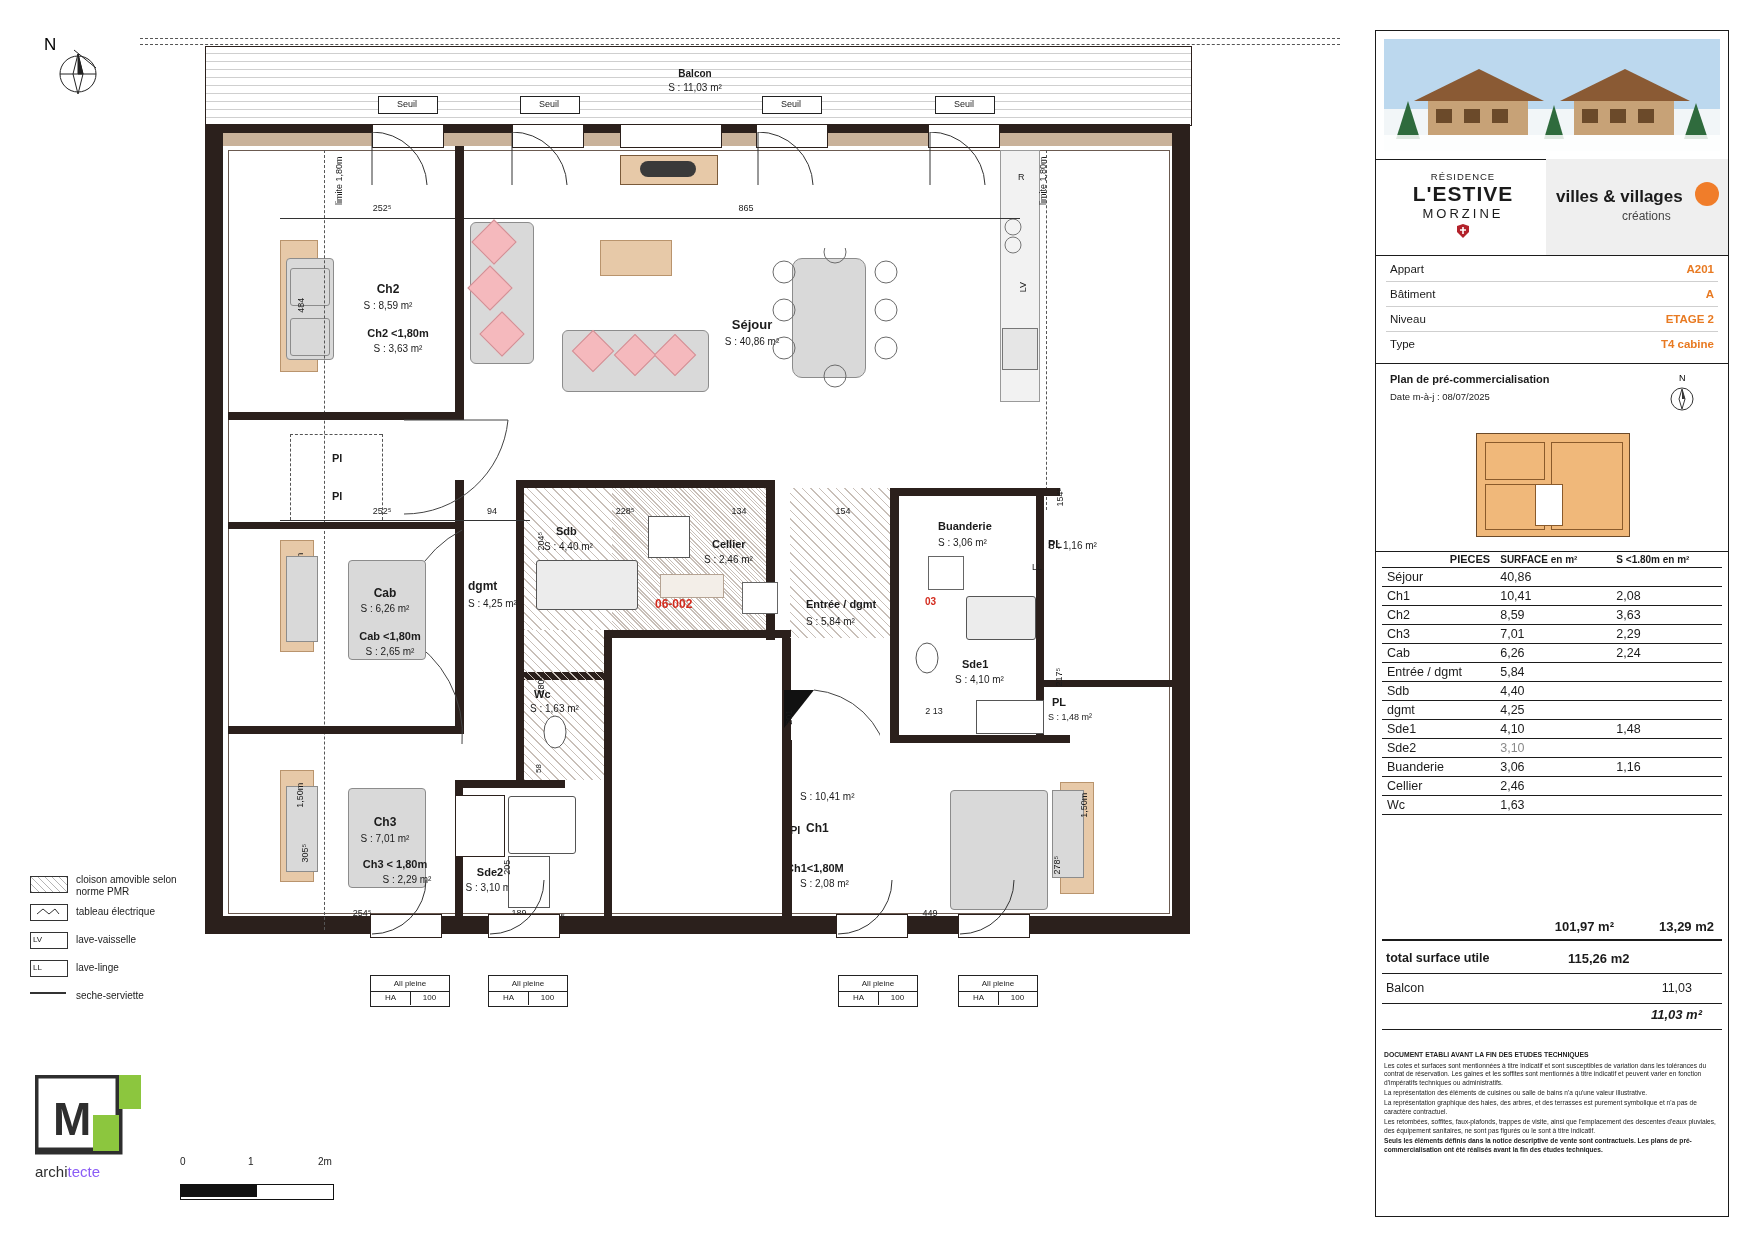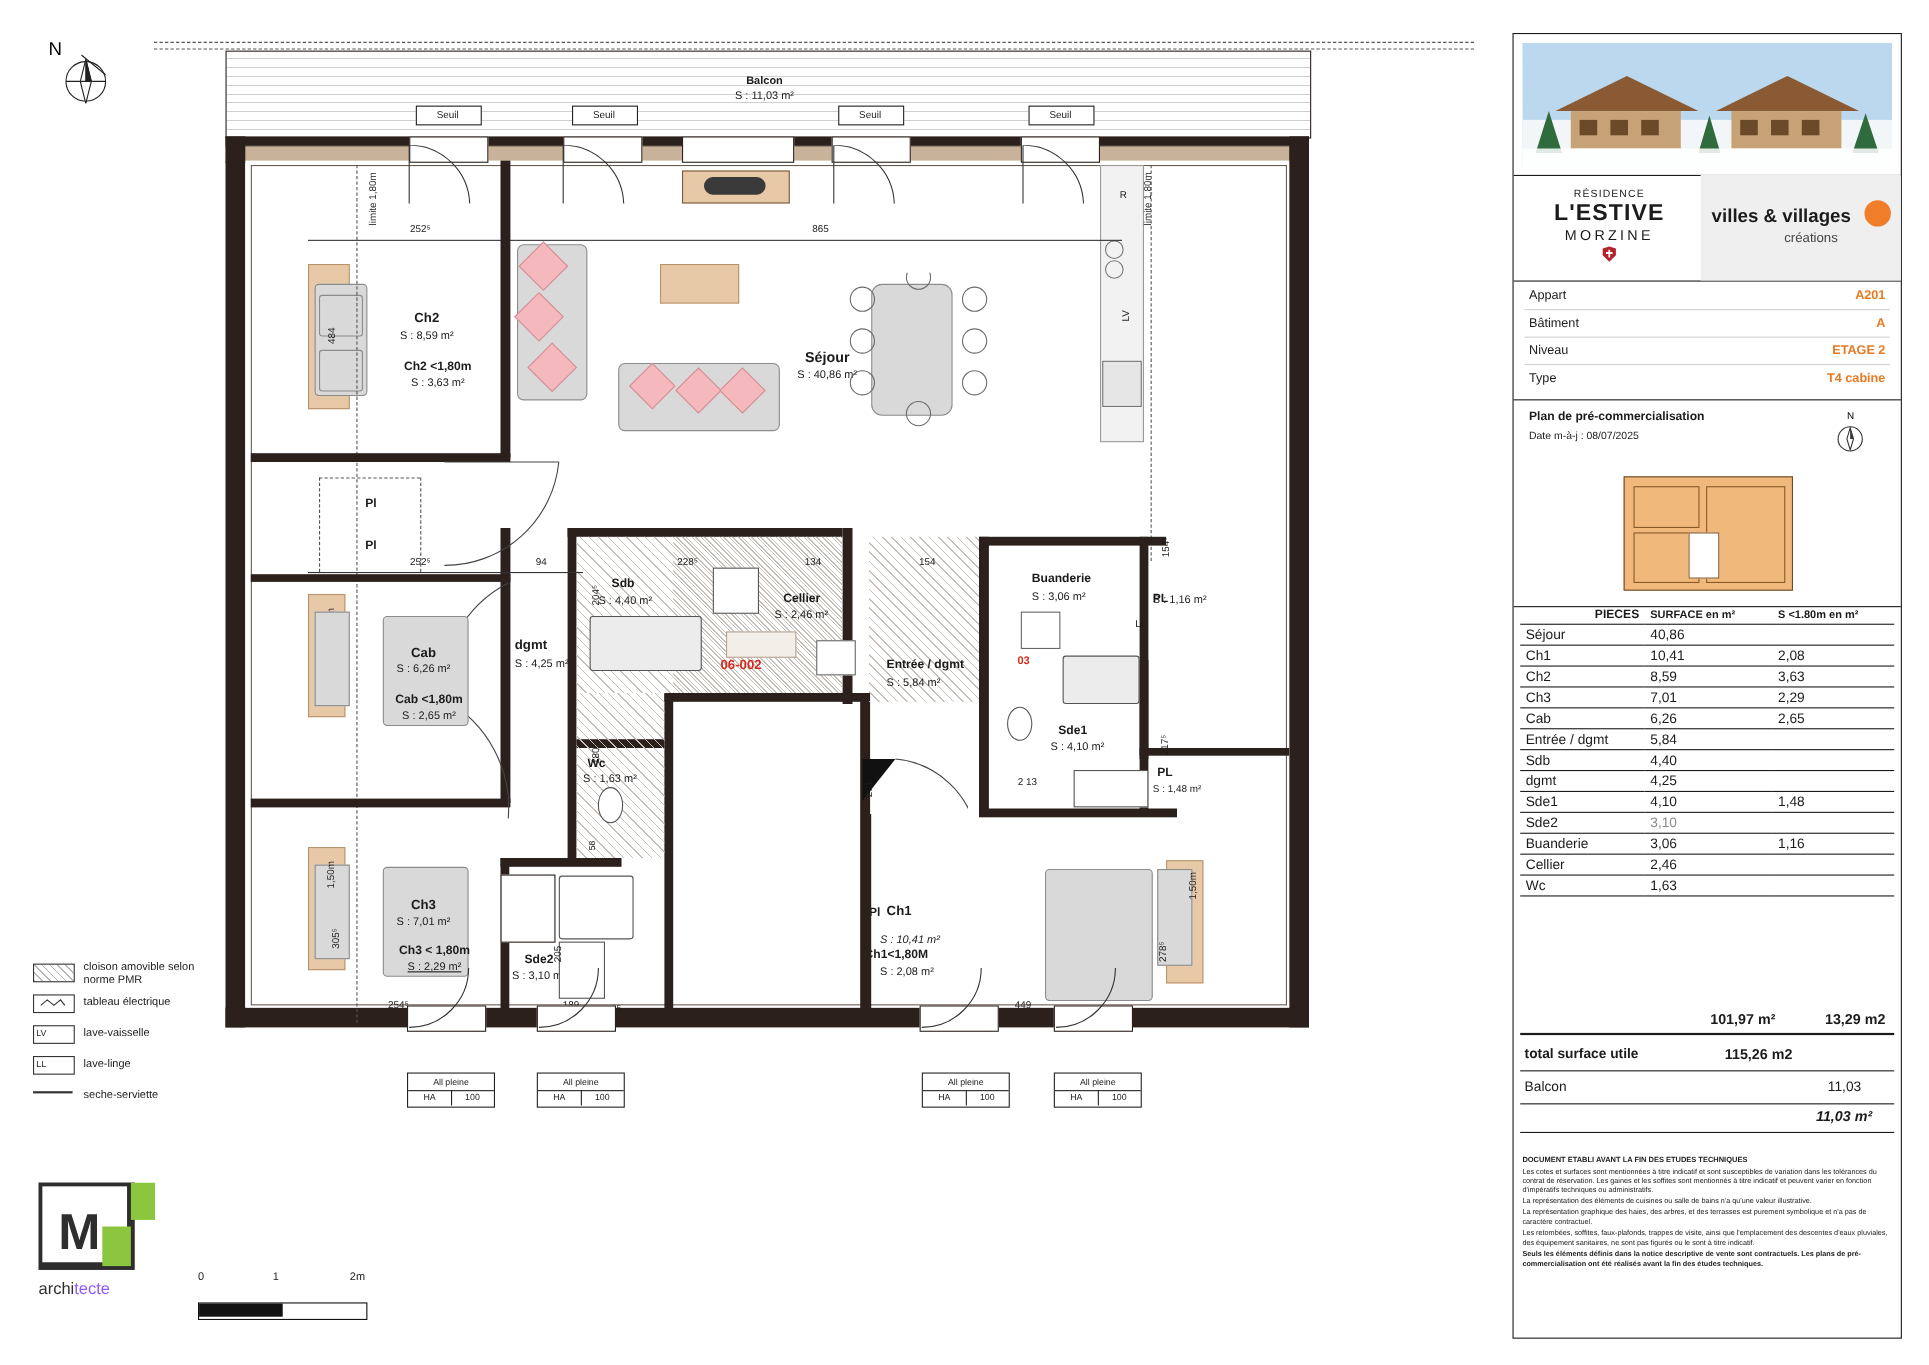--- a/index.html
+++ b/index.html
@@ -219,21 +219,21 @@
     <div class="furn" style="left:286px;top:556px;width:30px;height:84px;"></div>
 
     <div class="abs" style="left:280px;top:770px;width:32px;height:110px;background:#e7c9a8;border:1px solid #b9946d;"></div>
     <div class="furn" style="left:286px;top:786px;width:30px;height:84px;"></div>
     <div class="txt" style="left:288px;top:790px;transform:rotate(-90deg);font-size:9px;">1,50m</div>
     <div class="txt" style="left:296px;top:848px;transform:rotate(-90deg);font-size:9px;">305⁵</div>
     <div class="furn" style="left:348px;top:788px;width:76px;height:98px;border-radius:4px;"></div>
     <div class="txt b ctr" style="left:330px;top:816px;width:110px;font-size:12px;">Ch3</div>
     <div class="txt ctr" style="left:330px;top:833px;width:110px;">S : 7,01 m²</div>
     <div class="txt b ctr" style="left:330px;top:858px;width:130px;font-size:11px;">Ch3 &lt; 1,80m</div>
-    <div class="txt ctr" style="left:330px;top:874px;width:130px;text-decoration:underline;">S : 2,29 m²</div>
+    <div class="txt ctr" style="left:342px;top:874px;width:130px;">S : 2,29 m²</div>
     <div class="txt b" style="left:472px;top:818px;font-size:11px;">Pl</div>
     <div class="abs" style="left:455px;top:795px;width:48px;height:60px;border:1px solid #2b201c;background:#fff;"></div>
 
     <div class="txt b" style="left:556px;top:525px;font-size:11px;">Sdb</div>
     <div class="txt" style="left:544px;top:541px;">S : 4,40 m²</div>
     <div class="abs" style="left:536px;top:560px;width:100px;height:48px;border:1px solid #555;background:#ececec;border-radius:3px;"></div>
     <div class="abs" style="left:648px;top:516px;width:40px;height:40px;border:1px solid #555;background:#fff;"></div>
     <div class="txt" style="left:532px;top:536px;transform:rotate(-90deg);font-size:9px;">204⁵</div>
     <div class="txt ctr" style="left:600px;top:506px;width:50px;font-size:9px;">228⁵</div>
     <div class="txt ctr" style="left:472px;top:506px;width:40px;font-size:9px;">94</div>
@@ -289,21 +289,21 @@
       </svg>
     <div class="txt" style="left:534px;top:764px;transform:rotate(-90deg);font-size:8px;">58</div>
 
     <div class="txt b ctr" style="left:450px;top:866px;width:80px;font-size:11px;">Sde2</div>
     <div class="txt ctr" style="left:450px;top:882px;width:80px;">S : 3,10 m²</div>
     <div class="abs" style="left:508px;top:796px;width:66px;height:56px;border:1px solid #555;background:#fff;border-radius:3px;"></div>
     <div class="abs" style="left:508px;top:856px;width:40px;height:50px;border:1px solid #555;background:#fff;"></div>
     <div class="txt" style="left:500px;top:862px;transform:rotate(-90deg);font-size:9px;">205</div>
 
     <div class="txt b" style="left:806px;top:822px;font-size:12px;">Ch1</div>
-    <div class="txt" style="left:800px;top:849px;font-style:italic;">S : 10,41 m²</div>
+    <div class="txt" style="left:800px;top:791px;">S : 10,41 m²</div>
     <div class="txt b" style="left:786px;top:862px;font-size:11px;">Ch1&lt;1,80M</div>
     <div class="txt" style="left:800px;top:878px;">S : 2,08 m²</div>
     <div class="furn" style="left:950px;top:790px;width:96px;height:118px;border-radius:4px;"></div>
     <div class="abs" style="left:1060px;top:782px;width:32px;height:110px;background:#e7c9a8;border:1px solid #b9946d;"></div>
     <div class="furn" style="left:1052px;top:790px;width:30px;height:86px;"></div>
     <div class="txt" style="left:1072px;top:800px;transform:rotate(-90deg);font-size:9px;">1,50m</div>
     <div class="txt" style="left:1048px;top:860px;transform:rotate(-90deg);font-size:9px;">278⁵</div>
 
     <div class="txt b" style="left:790px;top:824px;font-size:11px;">Pl</div>
     <div class="abs" style="left:786px;top:740px;width:6px;height:180px;background:#2b201c;"></div>
@@ -521,21 +521,21 @@
             <td class="num">3,63</td>
           </tr>
           <tr>
             <td>Ch3</td>
             <td class="num">7,01</td>
             <td class="num">2,29</td>
           </tr>
           <tr>
             <td>Cab</td>
             <td class="num">6,26</td>
-            <td class="num">2,65</td>
+            <td class="num">2,24</td>
           </tr>
           <tr>
             <td>Entrée / dgmt</td>
             <td class="num">5,84</td>
             <td class="num"></td>
           </tr>
           <tr>
             <td>Sdb</td>
             <td class="num">4,40</td>
             <td class="num"></td>

